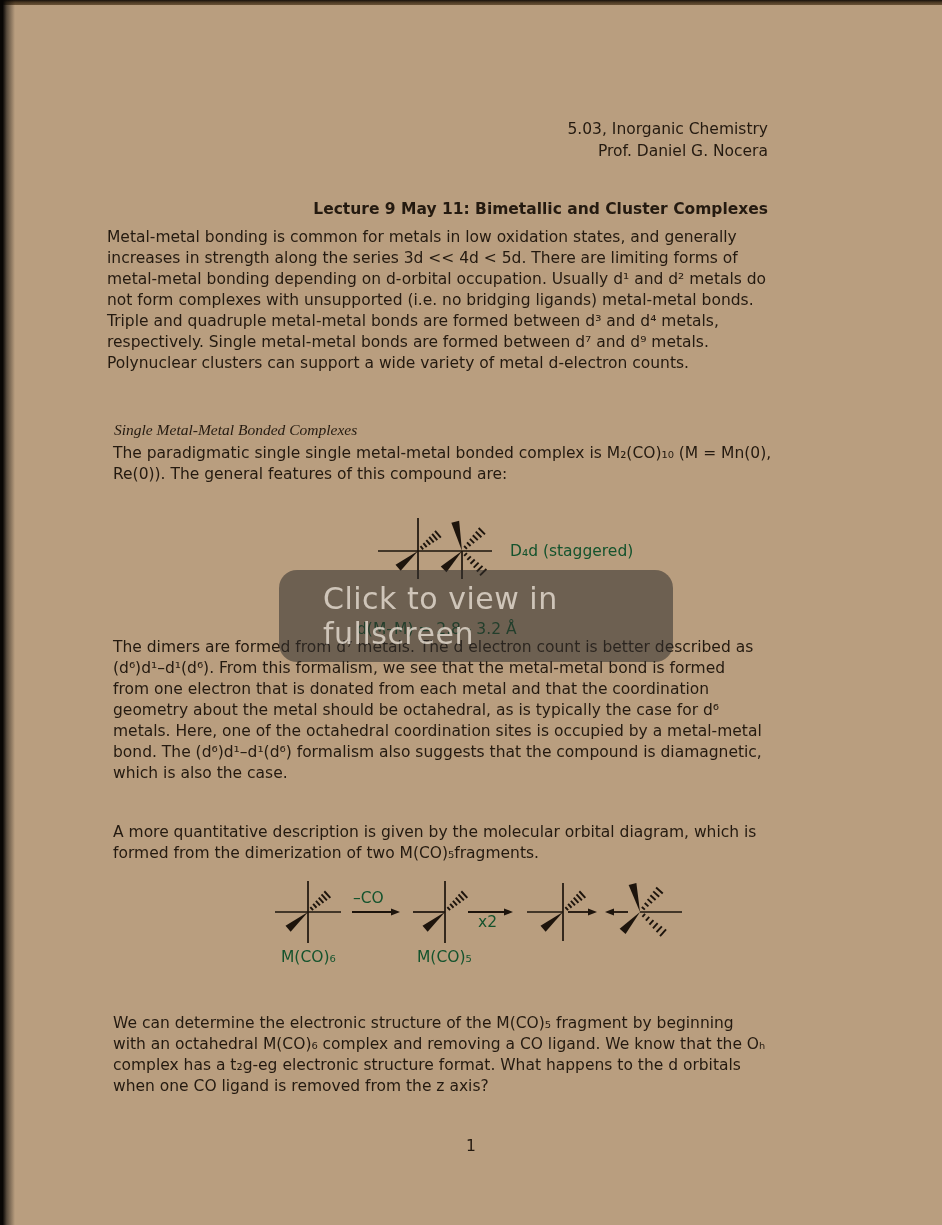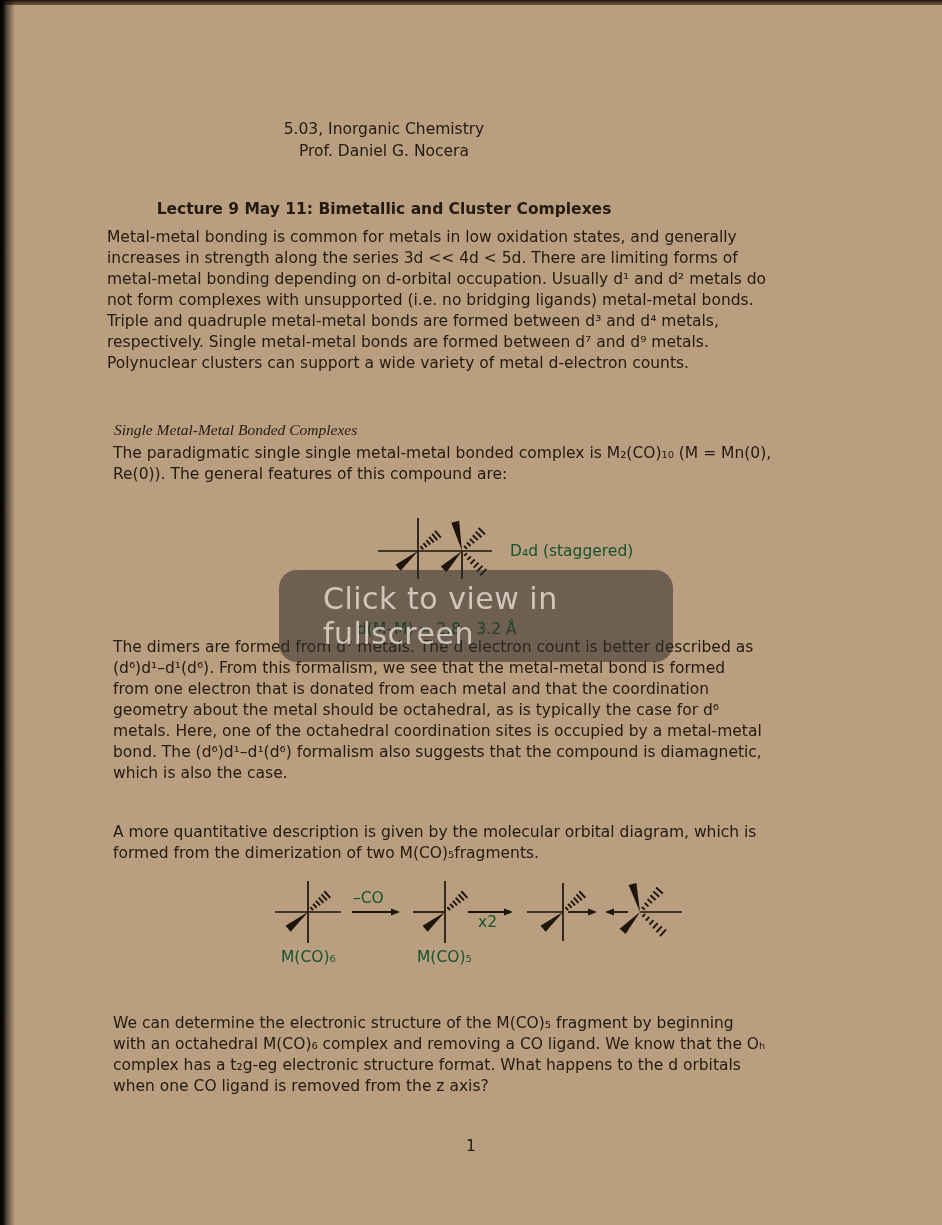--- a/index.html
+++ b/index.html
@@ -3,21 +3,21 @@
 <meta charset="utf-8">
 <style>
   html,body{margin:0;padding:0;}
   #viewer{position:relative;width:942px;height:1225px;background:#b99e7f;overflow:hidden;
           font-family:"DejaVu Sans",sans-serif;color:#241a10;}
   .top-edge{position:absolute;left:0;top:0;width:942px;height:5px;
             background:linear-gradient(to bottom,#17110b 0%,#4a3823 45%,#6a5236 100%);}
   .left-edge{position:absolute;left:0;top:0;width:15px;height:1225px;
              background:linear-gradient(to right,#080604 0%,#080604 18%,rgba(8,6,4,0.55) 45%,rgba(8,6,4,0) 100%);}
   .txt{position:absolute;font-size:15.5px;line-height:21px;white-space:pre;color:#241a10;}
-  .center{left:0;width:768px;text-align:center;}
+  .center{left:0;width:768px;text-align:right;}
   .bold{font-weight:bold;margin-top:36px;}
   .italic{font-style:italic;font-family:Liberation Serif, serif;}
   .fig{position:absolute;}
   .lbl{position:absolute;font-size:15.5px;line-height:18px;white-space:pre;color:#14532d;}
   #fullscreen-overlay{position:absolute;left:279px;top:570px;width:394px;height:92px;
       border-radius:18px;background:rgba(48,45,43,0.55);display:flex;align-items:center;
       justify-content:center;cursor:pointer;z-index:5;}
   #fullscreen-overlay span{font-size:30px;letter-spacing:0.5px;color:rgba(234,226,214,0.78);padding-left:44px;}
   .pageno{position:absolute;left:0;top:1137px;width:942px;text-align:center;font-size:15.5px;}
 </style>

